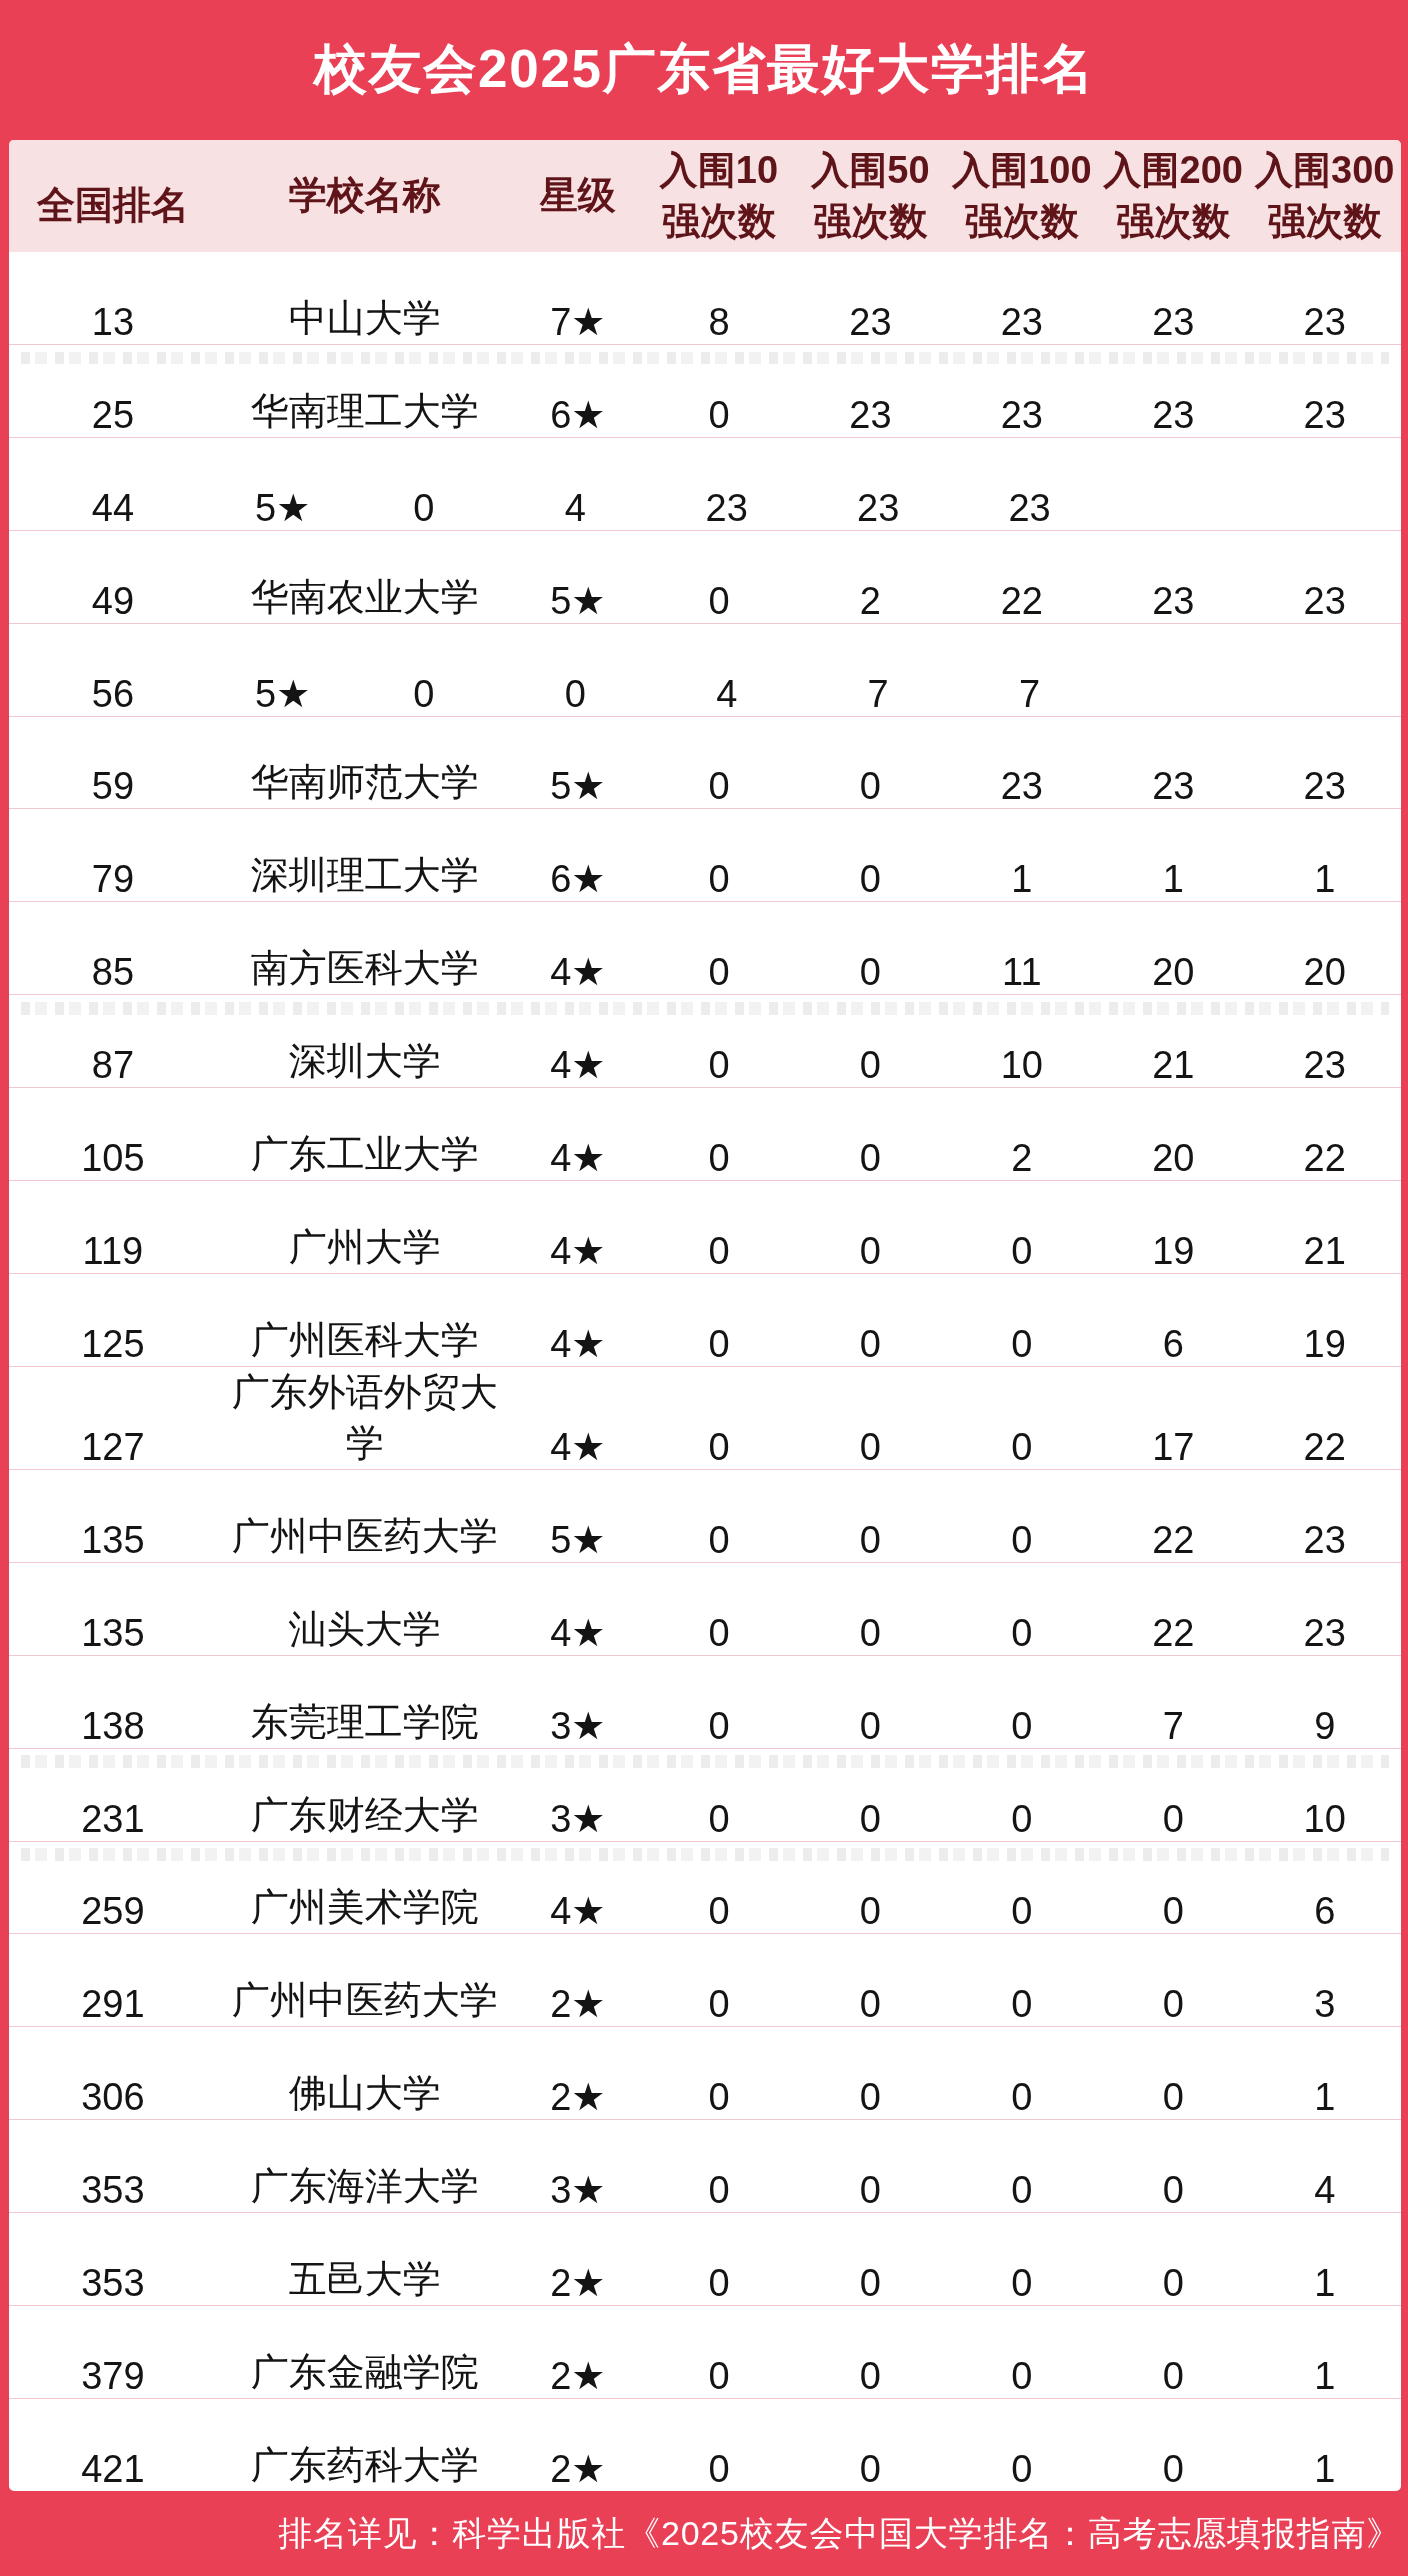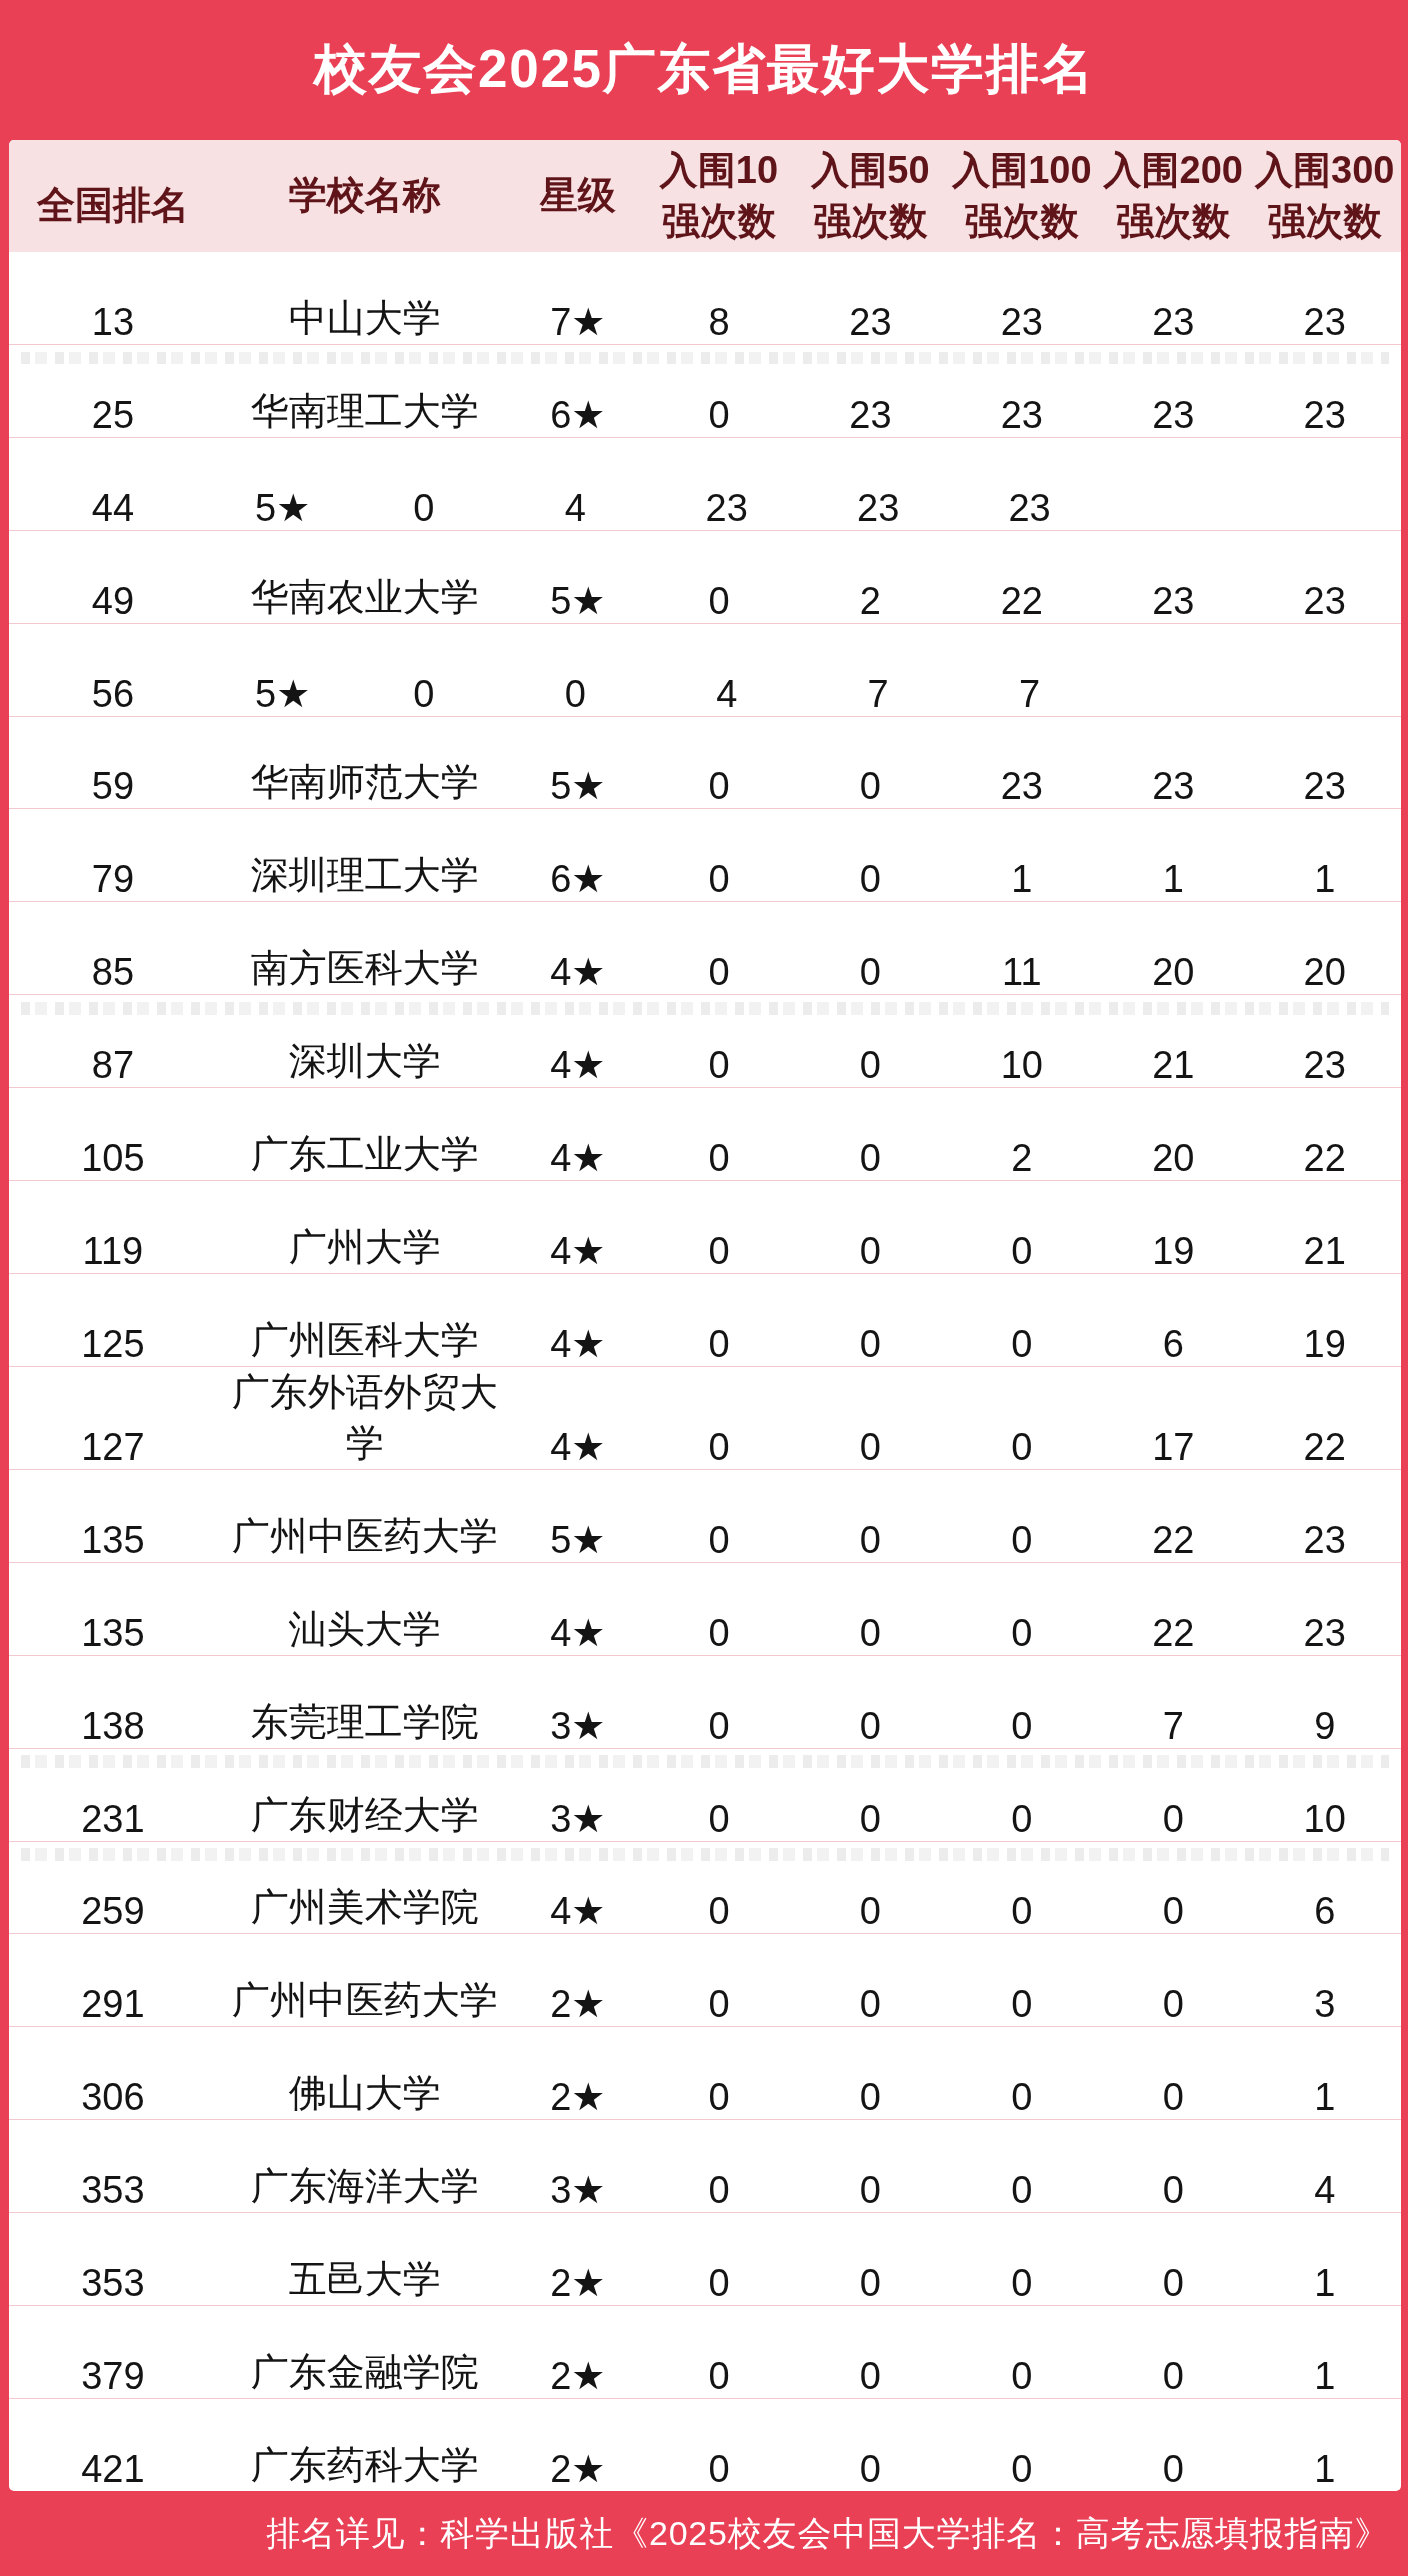--- a/index.html
+++ b/index.html
@@ -92,21 +92,21 @@
   
   .c0{width:15%;flex:none;margin-top:20px;}
   .c1{width:21.2%;flex:none;}
   .c2{width:9.4%;flex:none;}
   .c3,.c4,.c5,.c6,.c7{width:10.88%;flex:none;}
   
   .footer-bar{
     flex:1;
     background:var(--red);
     display:flex;align-items:center;justify-content:flex-end;
-    padding-right:20px;
+    padding-right:8px;
   }
   .footer-bar .note{
     color:#ffffff;
     font-size:34px;
     letter-spacing:0.8px;
   }
 </style>
 </head>
 <body>
 

